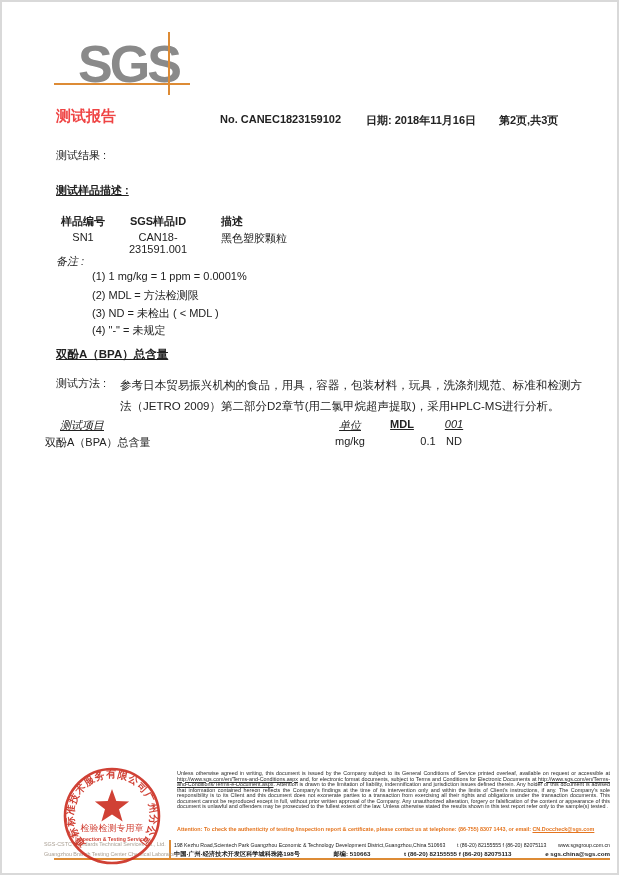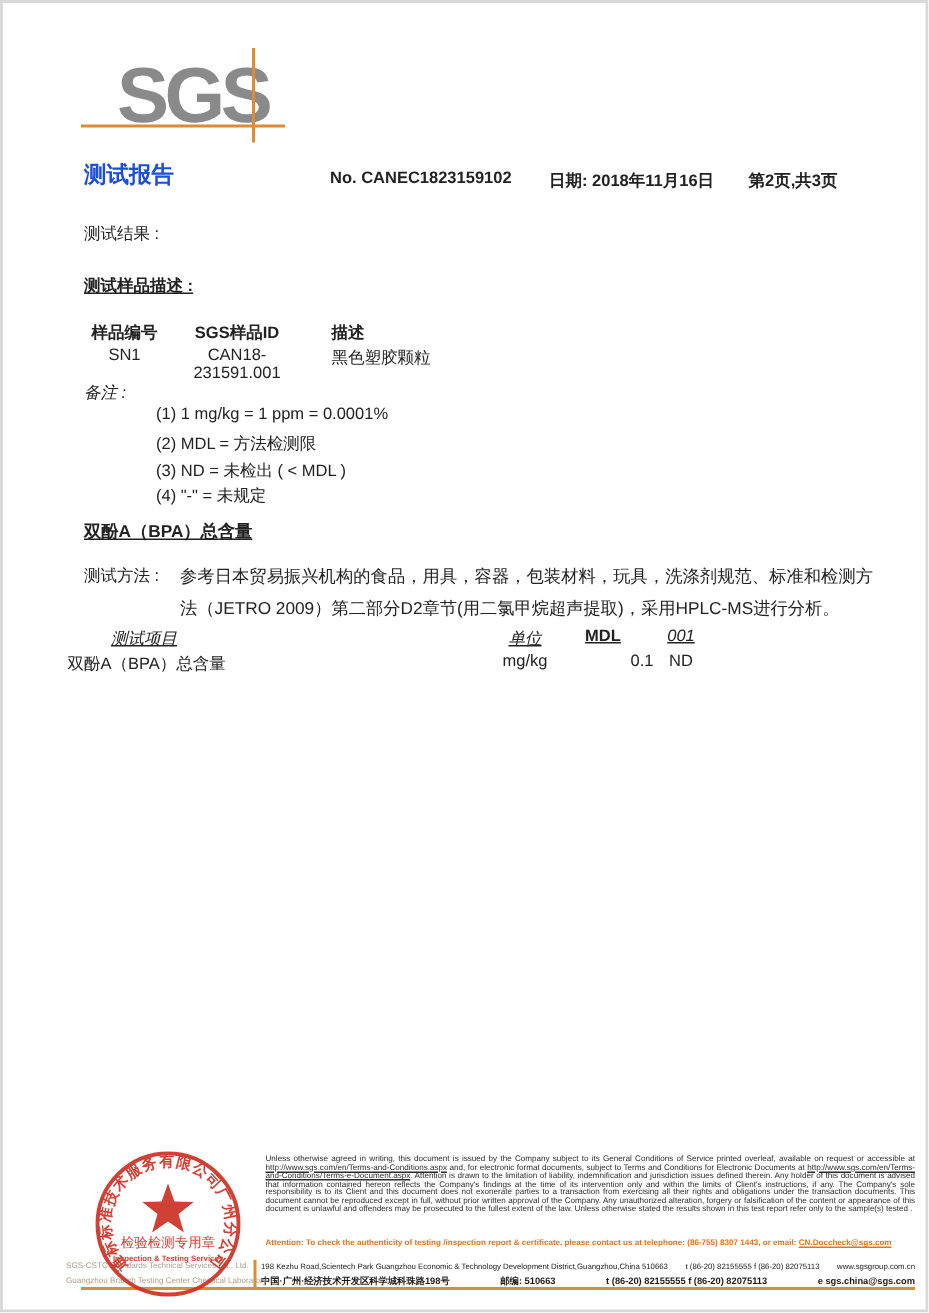--- a/index.html
+++ b/index.html
@@ -9,46 +9,46 @@
         font-family:"Liberation Sans","DejaVu Sans",sans-serif;color:#222;}
   .abs{position:absolute;}
 
   
   .logo-text{left:76px;top:36px;font-size:52px;line-height:1;font-weight:bold;
              color:#8a8a8a;letter-spacing:-3px;}
   .logo-hline{left:52px;top:81px;width:136px;height:2px;background:#dd8b35;}
   .logo-vline{left:166px;top:30px;width:2px;height:63px;background:#dd8b35;}
 
   
-  .doc-title{left:54px;top:105px;font-size:15px;font-weight:bold;color:#1d4ed8;}
+  .doc-title{left:54px;top:105px;font-size:15px;font-weight:bold;color:#ef4444;}
   .report-no{left:218px;top:111px;font-size:11px;font-weight:bold;}
   .report-date{left:364px;top:111px;font-size:11px;font-weight:bold;}
   .page-info{left:497px;top:111px;font-size:11px;font-weight:bold;}
 
   .lbl{font-size:11px;color:#222;}
   .bold{font-weight:bold;}
   .u{text-decoration:underline;}
 
   .results-label{left:54px;top:146px;}
   .sample-heading{left:54px;top:181px;font-weight:bold;text-decoration:underline;}
 
   .st-h1,.st-r1{font-size:11px;}
   .col-a{left:50px;width:62px;text-align:center;}
   .col-b{left:116px;width:80px;text-align:center;}
   .col-c{left:219px;}
 
   .remarks-label{left:54px;top:252px;font-style:italic;}
-  .note-line{left:90px;font-size:11px;margin-left:12px;}
+  .note-line{left:90px;font-size:11px;}
 
   .bpa-heading{left:54px;top:345px;font-size:11.5px;font-weight:bold;text-decoration:underline;}
 
   .method-label{left:54px;top:374px;font-size:11px;}
   .method-text{left:118px;top:373px;width:462px;font-size:11.5px;line-height:21px;text-align:justify;}
 
-  .rt-item-h{left:58px;top:416px;font-size:11px;font-style:italic;text-decoration:underline;margin-left:14px;}
+  .rt-item-h{left:58px;top:416px;font-size:11px;font-style:italic;text-decoration:underline;}
   .rt-unit-h{left:330px;top:416px;width:36px;text-align:center;font-size:11px;font-style:italic;text-decoration:underline;}
   .rt-mdl-h{left:386px;top:416px;width:28px;text-align:center;font-size:11px;font-weight:bold;text-decoration:underline;}
   .rt-001-h{left:438px;top:416px;width:28px;text-align:center;font-size:11px;font-style:italic;text-decoration:underline;}
   .rt-item{left:43px;top:433px;font-size:11px;}
   .rt-unit{left:330px;top:433px;width:36px;text-align:center;font-size:11px;}
   .rt-mdl{left:386px;top:433px;width:28px;text-align:center;font-size:11px;margin-left:26px;}
   .rt-001{left:438px;top:433px;width:28px;text-align:center;font-size:11px;}
 
   
   .legal{left:175px;top:769px;width:433px;font-size:5.4px;line-height:5.55px;

